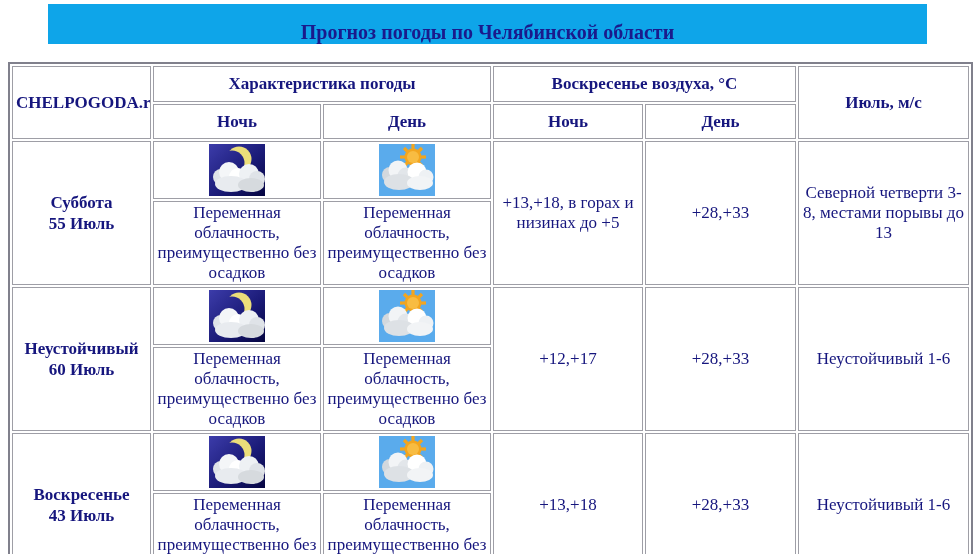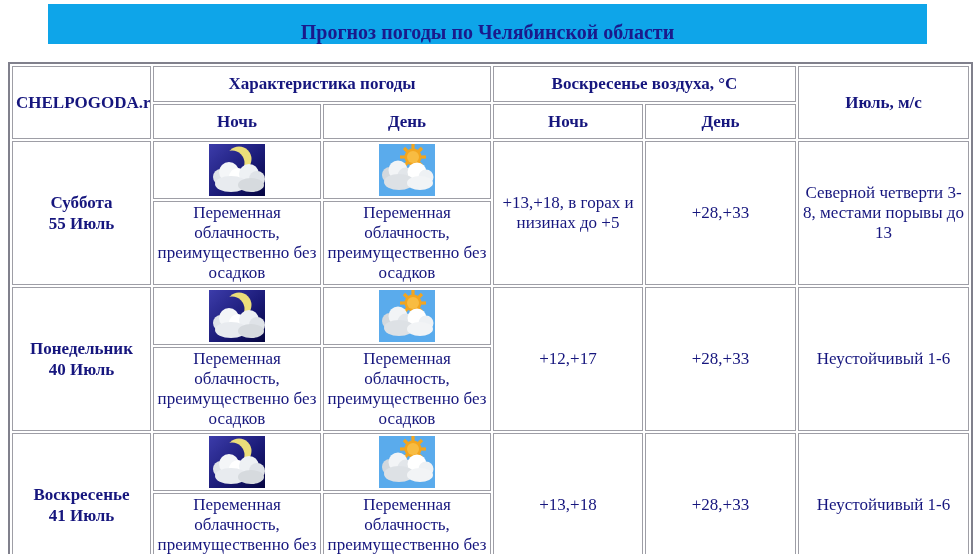--- a/index.html
+++ b/index.html
@@ -140,22 +140,22 @@
       <td rowspan="2" class="temp-cell">+28,+33</td>
       <td rowspan="2" class="wind-cell">Северной четверти 3-8, местами порывы до 13</td>
     </tr>
     <tr>
       <td class="desc-cell">Переменная облачность, преимущественно без осадков</td>
       <td class="desc-cell">Переменная облачность, преимущественно без осадков</td>
     </tr>
 
     <tr>
       <td rowspan="2" class="day-label">
-        <div>Понедельник</div>
-        <div>40 Июль</div>
+        <div>Неустойчивый</div>
+        <div>60 Июль</div>
       </td>
       <td class="icon-cell">
         <svg class="wicon">
             <use href="#icon-night"></use>
           </svg>
       </td>
       <td class="icon-cell">
         <svg class="wicon">
             <use href="#icon-day"></use>
           </svg>
@@ -165,21 +165,21 @@
       <td rowspan="2" class="wind-cell">Неустойчивый 1-6</td>
     </tr>
     <tr>
       <td class="desc-cell">Переменная облачность, преимущественно без осадков</td>
       <td class="desc-cell">Переменная облачность, преимущественно без осадков</td>
     </tr>
 
     <tr>
       <td rowspan="2" class="day-label">
         <div>Воскресенье</div>
-        <div>41 Июль</div>
+        <div>43 Июль</div>
       </td>
       <td class="icon-cell">
         <svg class="wicon">
             <use href="#icon-night"></use>
           </svg>
       </td>
       <td class="icon-cell">
         <svg class="wicon">
             <use href="#icon-day"></use>
           </svg>

